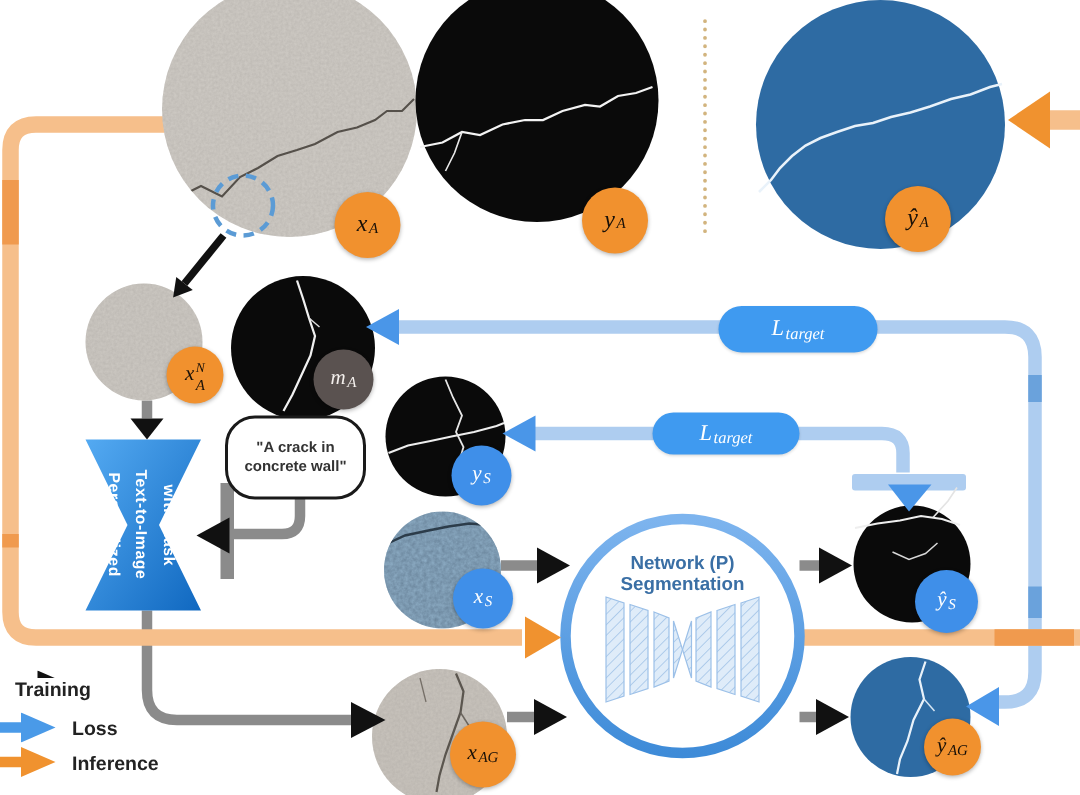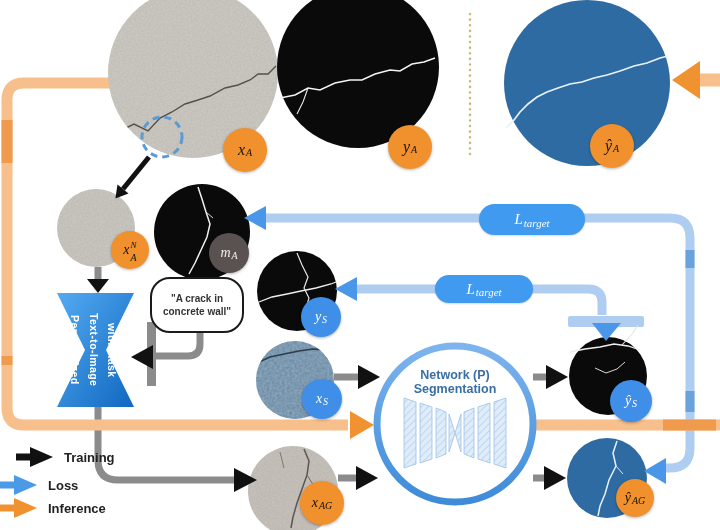--- a/index.html
+++ b/index.html
@@ -297,21 +297,21 @@
   <div>Personalized</div>
   <div>Text-to-Image</div>
   <div>with mask</div>
 </div>
 
 <div class="ov seg-title">
   <div>Network (P)</div>
   <div>Segmentation</div>
 </div>
 
-<div class="legend-row" style="left:16px;top:447px;">
+<div class="legend-row" style="left:0;top:447px;flex-direction:column;">
   <svg width="38" height="20">
     <rect x="0" y="6.5" width="15" height="7" fill="#111111"></rect>
         <polygon points="14,0 14,20 37,10" fill="#111111"></polygon>
   </svg>
   <span class="legend-label">Training</span>
 </div>
 <div class="legend-row" style="left:0;top:475px;align-items:center;">
   <svg width="38" height="20">
     <rect x="0" y="6.5" width="15" height="7" fill="#4a9ae8"></rect>
         <polygon points="14,0 14,20 37,10" fill="#4a9ae8"></polygon>

